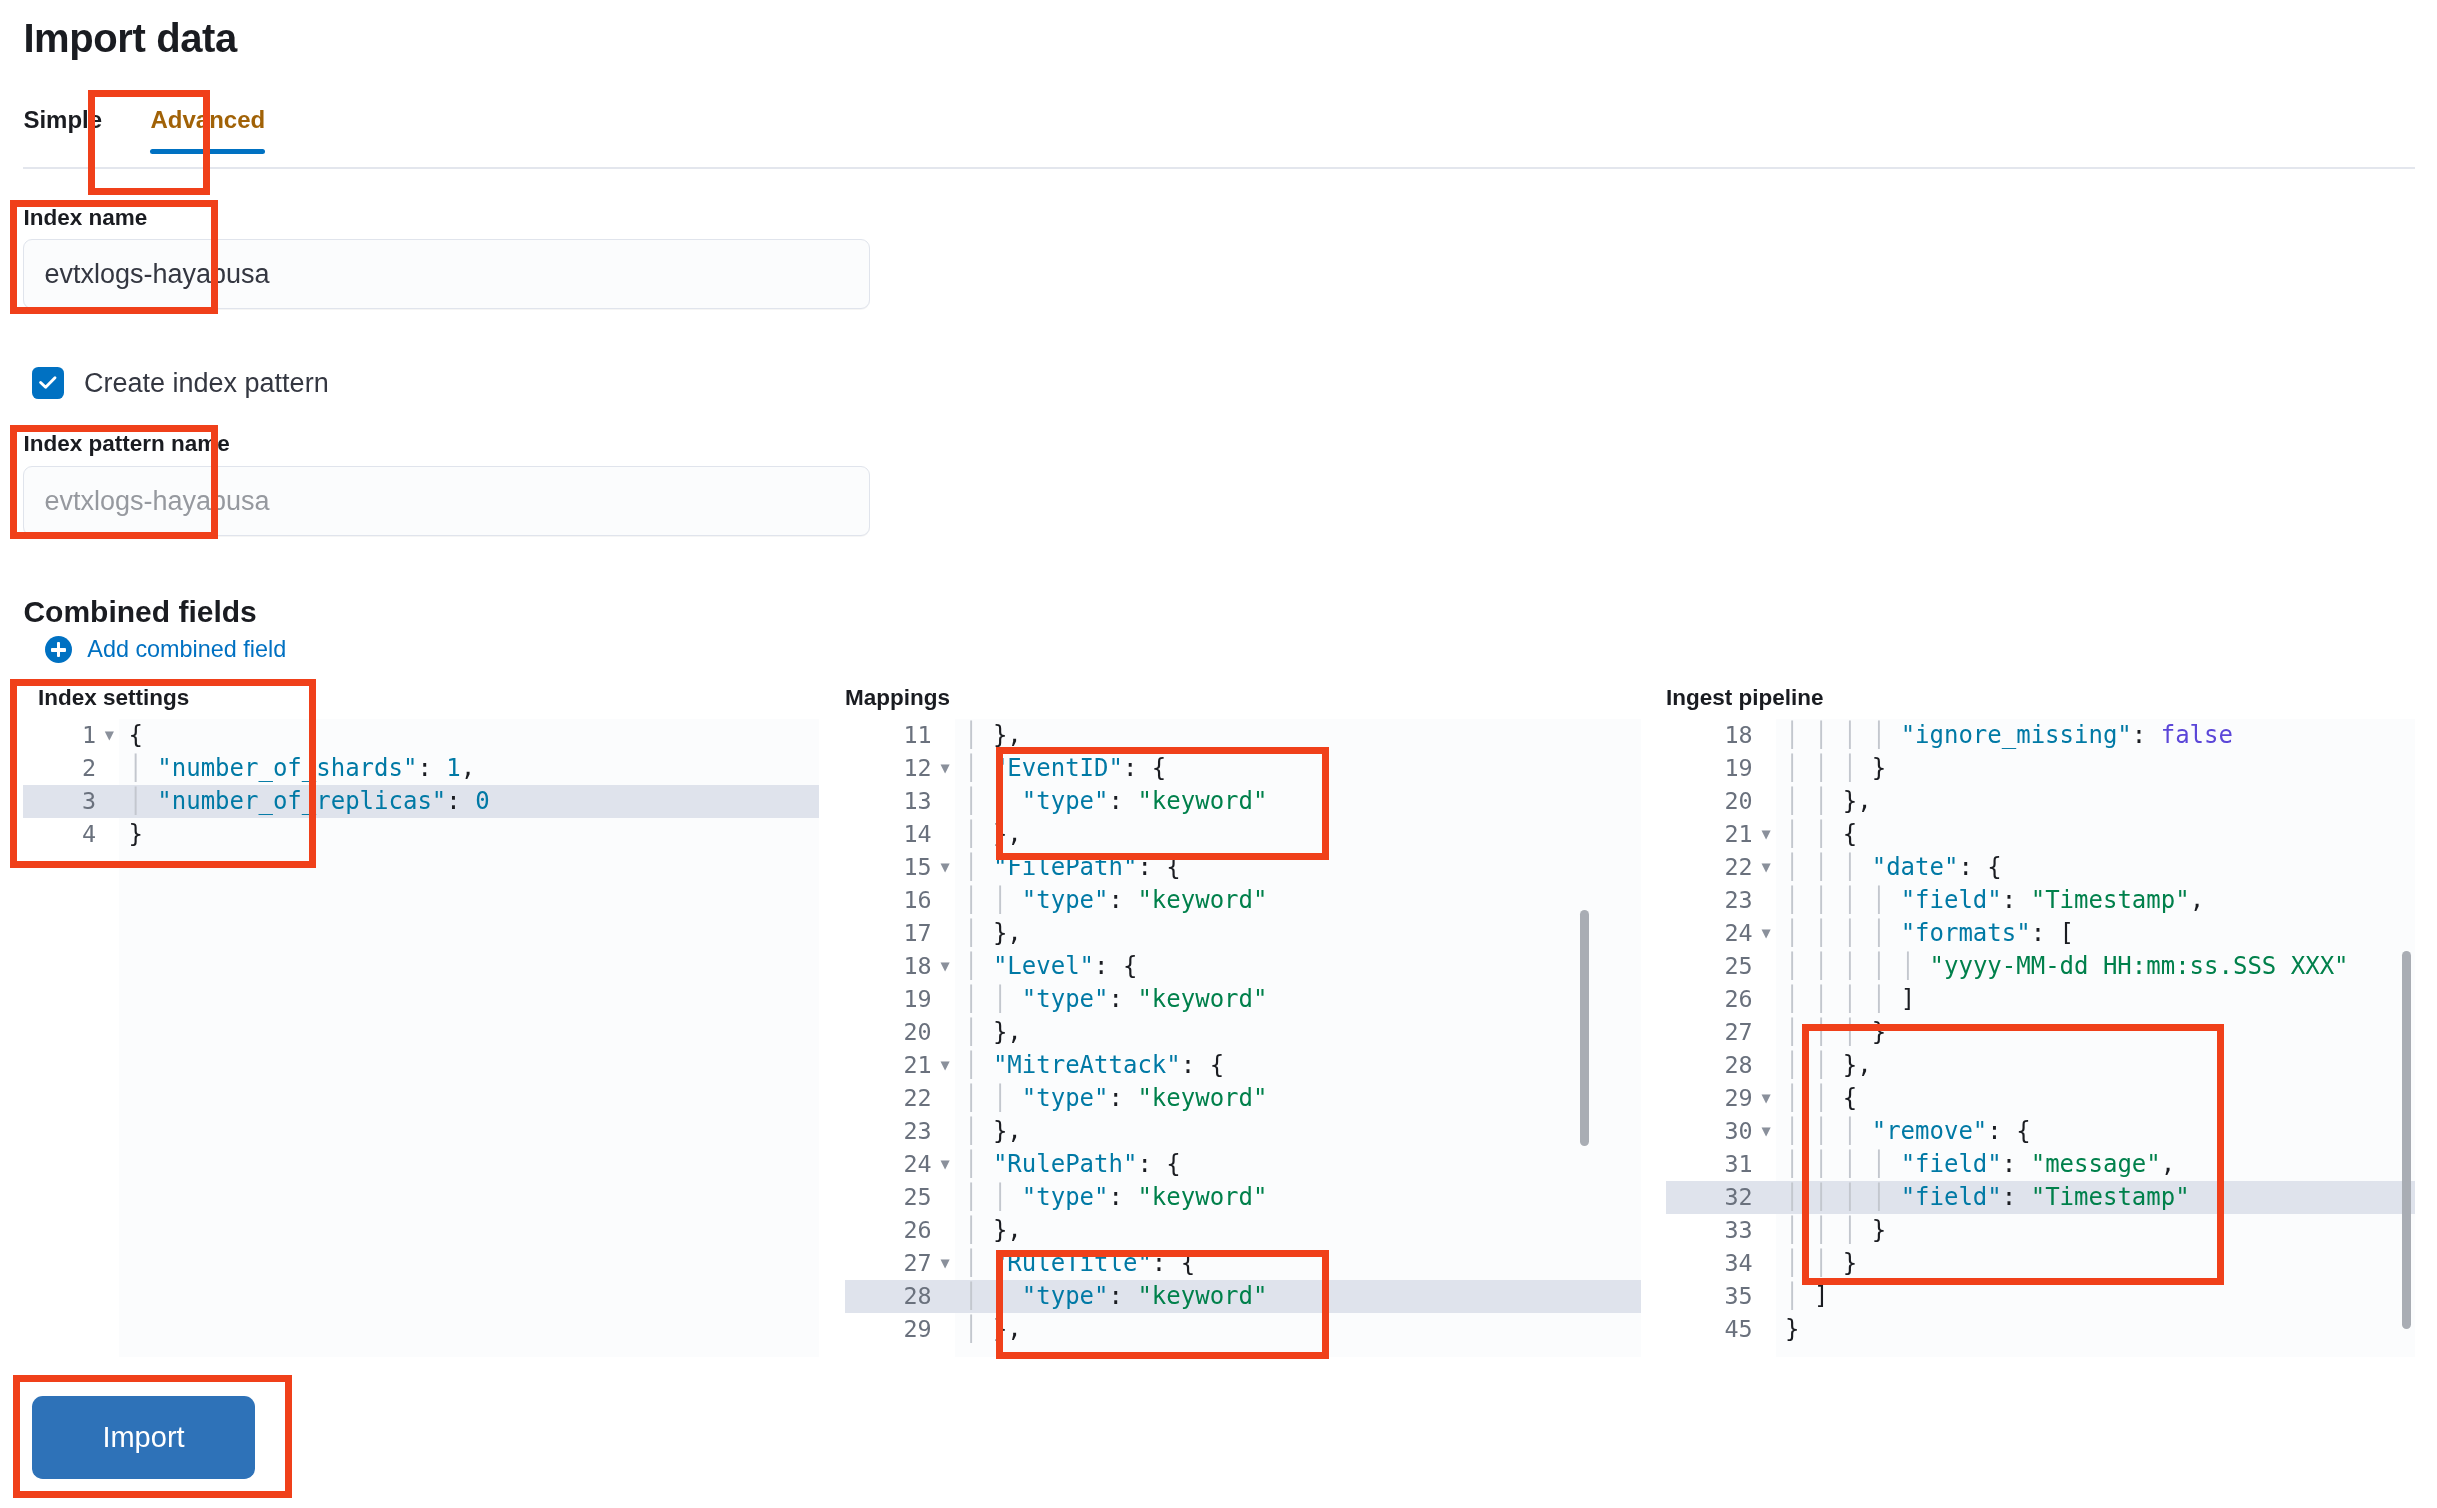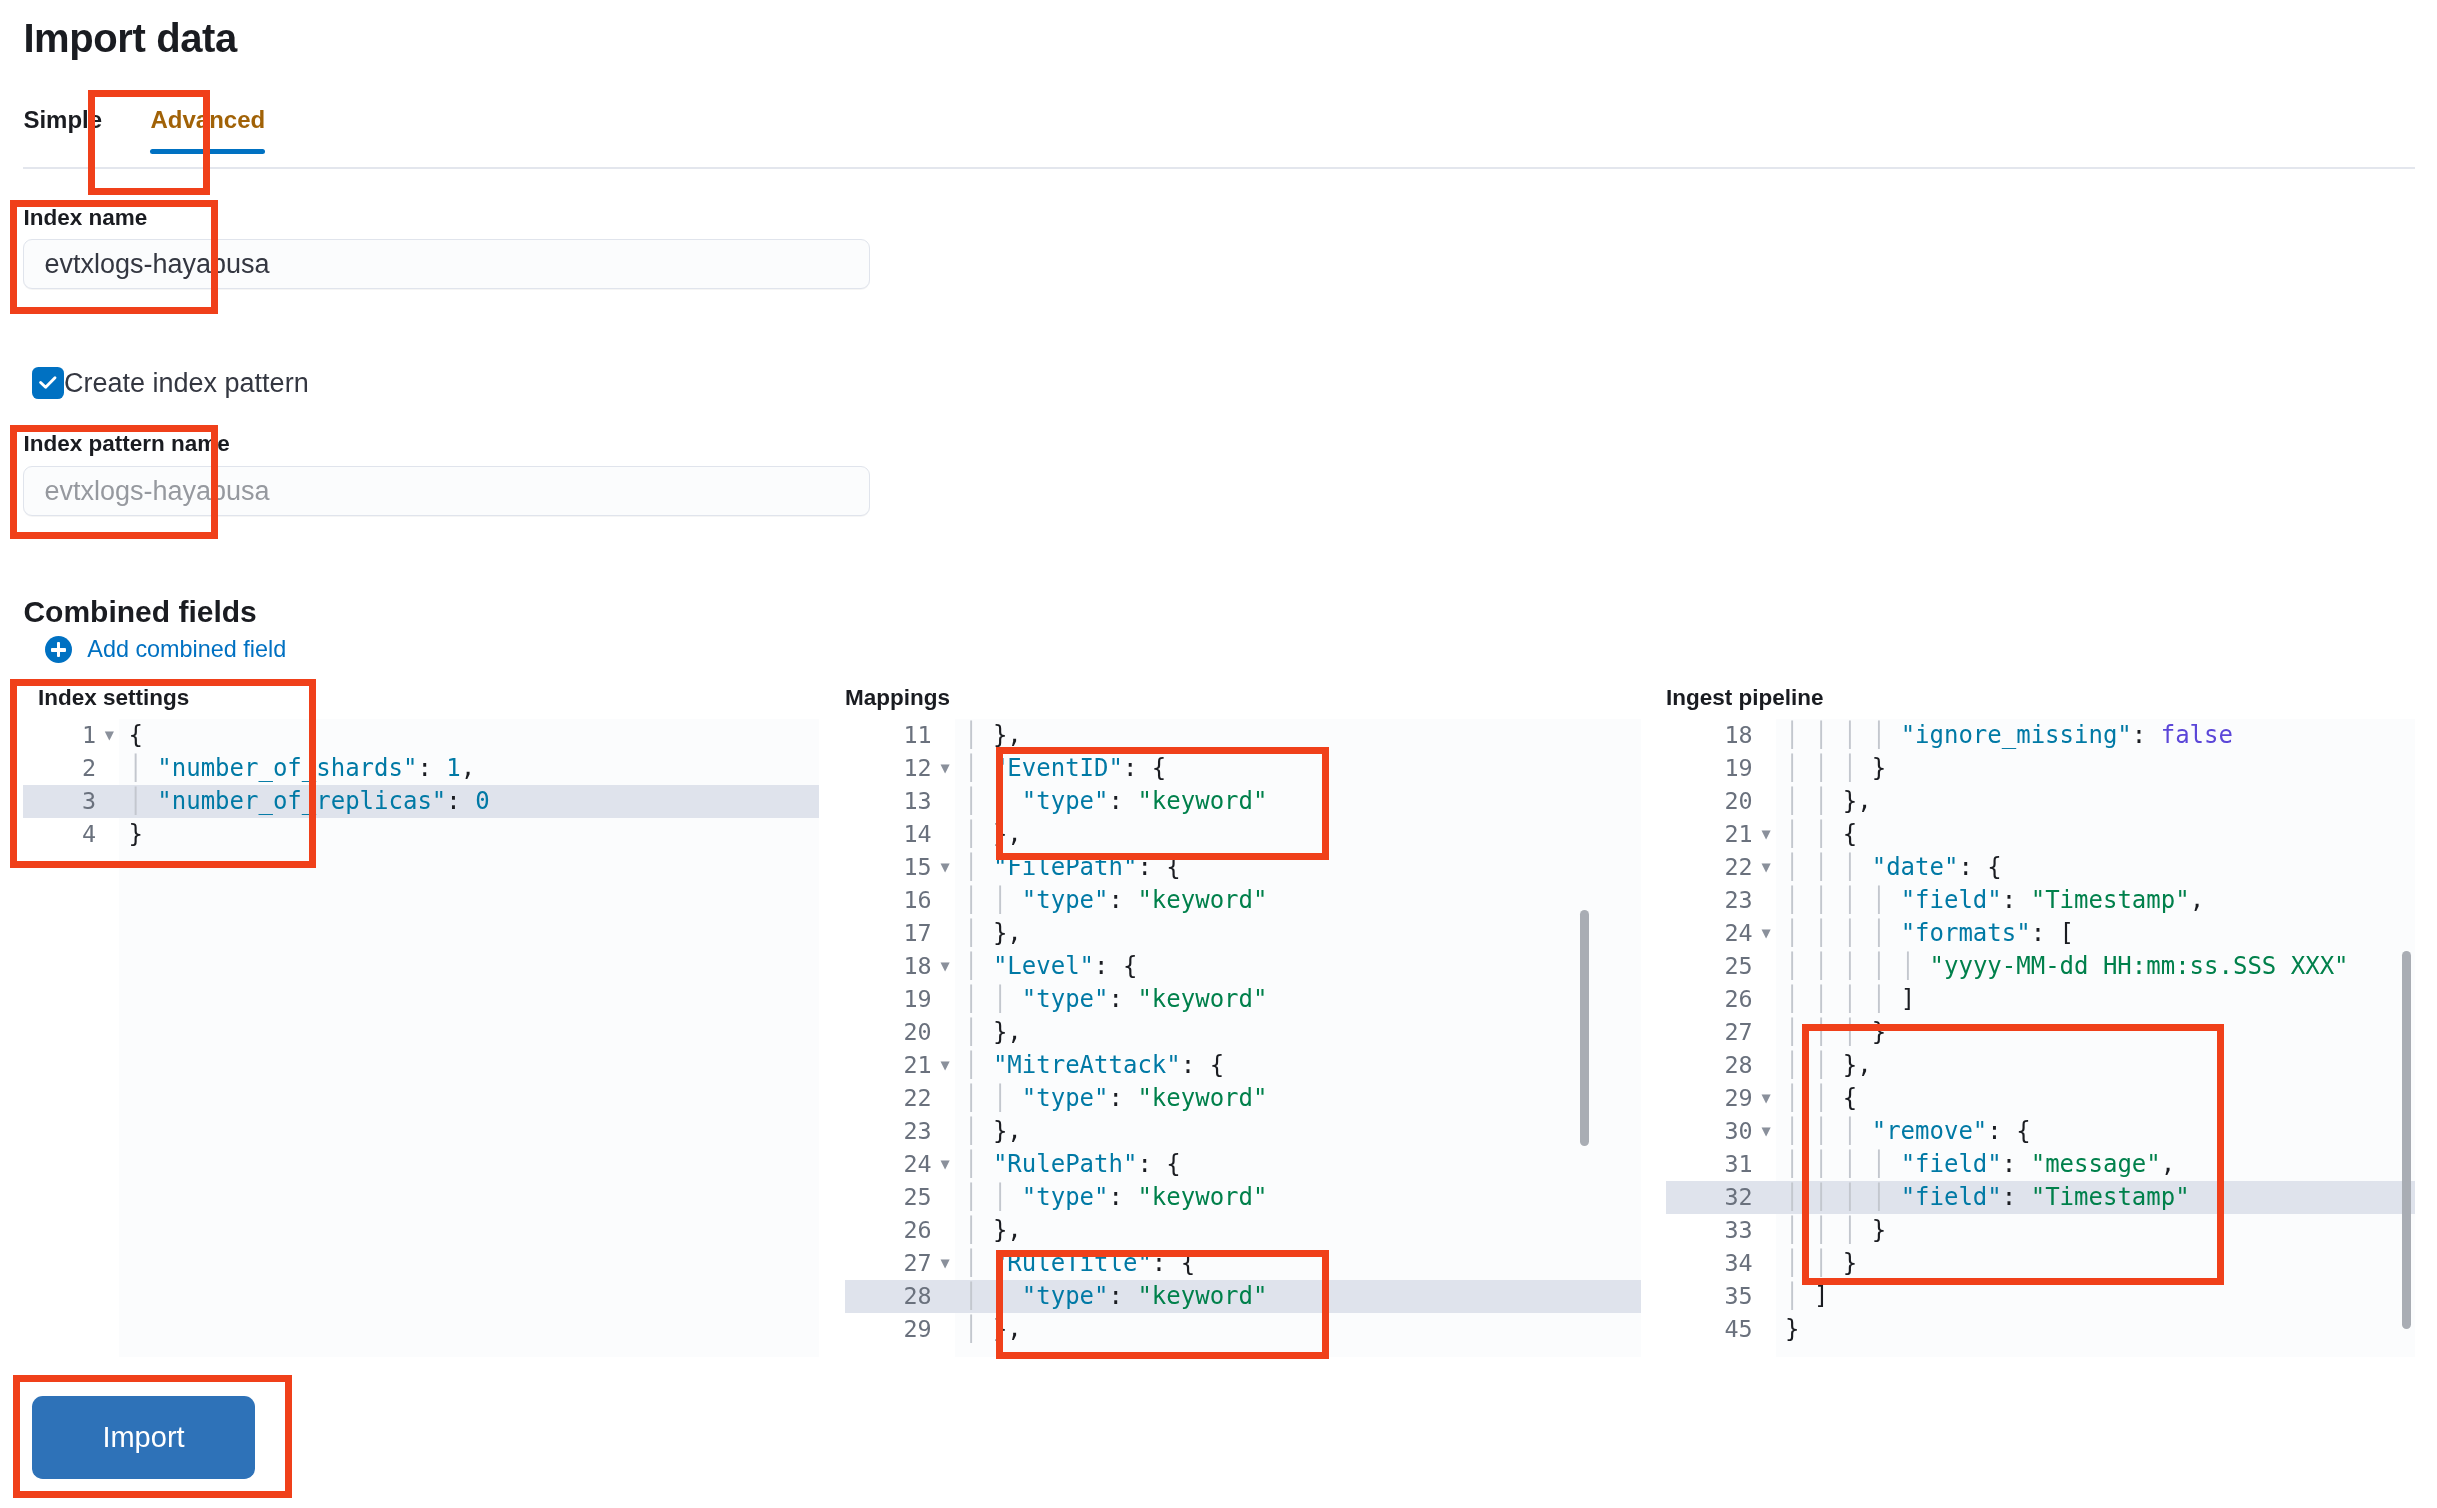--- a/index.html
+++ b/index.html
@@ -41,36 +41,36 @@
   
   .field-label {
     font-size:22.5px; font-weight:700; color:#1a1c21;
   }
   .lbl-index-name  { position:absolute; left:23.4px; top:205px; }
   .lbl-index-pat   { position:absolute; left:23.4px; top:431px; }
   .lbl-combined    { position:absolute; left:23.4px; top:595px; font-size:30px; font-weight:700; }
 
   .text-input {
     position:absolute;
-    width: 847px; height: 50px;
+    width: 847px; height: 70px;
     background:#fbfcfd;
     border:0.9px solid #e0e4ec;
     border-radius:9px;
     font-size:27px;
     padding: 0 20px;
     display:flex; align-items:center;
     font-family:"Liberation Sans", sans-serif;
     color:#343741;
     box-shadow: 0 0.9px 0 0 rgba(0,0,0,0.04);
   }
   #input-index-name { left:23.4px; top:239px; color:#343741; }
   #input-index-pattern { left:23.4px; top:466px; color:#96999f; }
 
   
-  .cbrow { position:absolute; left:32px; top:367px; display:flex; align-items:center; }
+  .cbrow { position:absolute; left:32px; top:367px; display:flex; align-items:center; gap:20px; }
   .cbox {
     width:32px; height:32px; border-radius:6.3px; background:#0071c2;
     display:flex; align-items:center; justify-content:center;
   }
   .cbox svg { width:21.6px; height:21.6px; }
   .cblabel { font-size:27px; color:#343741; }
 
   
   .addlink { position:absolute; left:45px; top:636px; display:flex; align-items:center; gap:15.3px; cursor:pointer; }
   .plus-icon { width:27px; height:27px; border-radius:50%; background:#0071c2; position:relative; flex:0 0 auto;}

